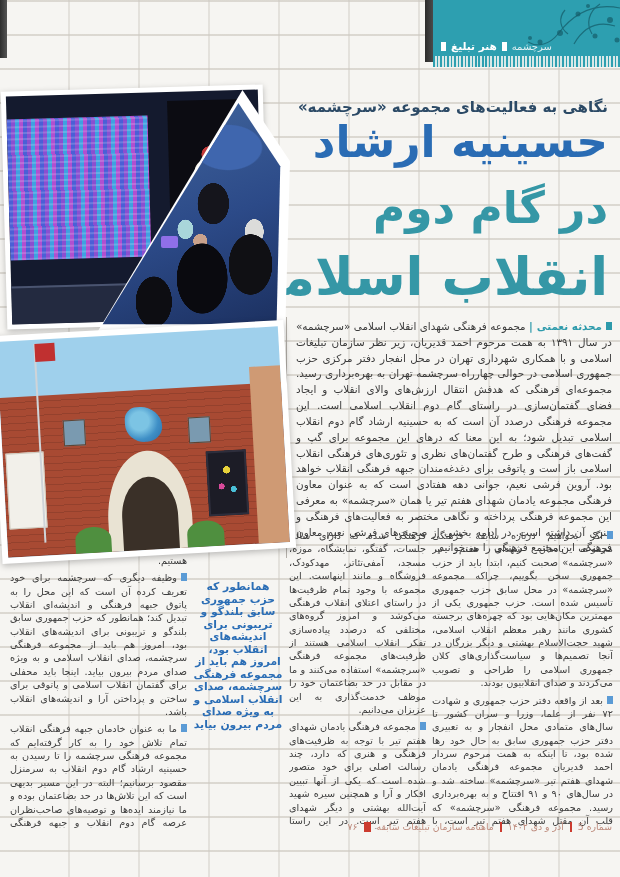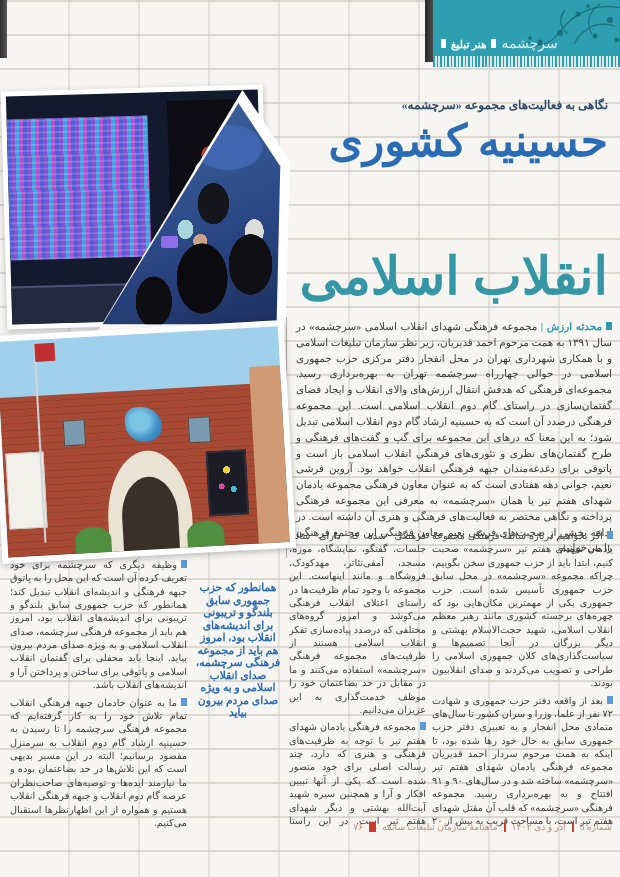--- a/index.html
+++ b/index.html
@@ -2,36 +2,36 @@
 <html lang="fa"><head>
 <meta charset="utf-8">
 <style>
   html,body{margin:0;padding:0;}
   body{font-family:"DejaVu Sans",sans-serif;}
   #page{position:relative;width:620px;height:877px;overflow:hidden;direction:rtl;
     background-color:#f6f5f2;
     background-image:
       linear-gradient(0deg, transparent 0, transparent 32px, rgba(205,200,193,.65) 32px, rgba(205,200,193,.65) 34px),
       linear-gradient(90deg, transparent 0, transparent 68px, rgba(205,200,193,.45) 68px, rgba(205,200,193,.45) 70px);
-    background-size:70px 34px;font-family:Liberation Serif, serif;}
+    background-size:70px 34px;}
   .abs{position:absolute;}
 
   
   #spine-left{left:0;top:0;width:7px;height:58px;background:linear-gradient(90deg,#2e2e2e,#555);}
   #header-band{left:433px;top:0;width:187px;height:56px;background:#2d9fb0;}
   #header-spine{left:425px;top:0;width:8px;height:62px;background:linear-gradient(90deg,#2b2b2b,#4a4a4a);}
   #header-fringe{left:433px;top:56px;width:187px;height:11px;
     background:repeating-linear-gradient(90deg,#2d9fb0 0 1.5px, rgba(45,159,176,.15) 1.5px 3.5px);}
   #header-tags{position:absolute;left:8px;bottom:4px;display:flex;direction:ltr;align-items:center;gap:5px;}
   .tag-sq{width:5px;height:9px;background:#fff;}
   .tag-bold{color:#fff;font-weight:bold;font-size:10.5px;}
-  .tag-light{color:rgba(255,255,255,.85);font-size:14px;}
-
-  
-  #kicker{right:12px;top:98px;font-size:12px;font-weight:bold;color:#2c4a66;white-space:nowrap;}
+  .tag-light{color:rgba(255,255,255,.85);font-size:10px;}
+
+  
+  #kicker{right:12px;top:98px;font-size:15px;font-weight:bold;color:#2c4a66;white-space:nowrap;}
   .hl{right:12px;font-weight:bold;white-space:nowrap;line-height:1;}
   #hl1{top:120px;font-size:44px;color:#2a6cb4;}
   #hl2{top:186px;font-size:44px;color:#3597a6;}
   #hl3{top:251px;font-size:52px;color:#3597a6;}
 
   
   #lede{left:286px;top:317px;width:316px;padding:2px 9px;border-left:1px solid #b3afa9;border-right:1px solid #b3afa9;
     font-size:10.4px;line-height:1.52;color:#3a3a3a;text-align:justify;}
   .byline{color:#2d9aab;font-weight:bold;}
   .pmark{display:inline-block;width:6px;height:8px;background:#5b9bd5;margin-left:4px;}
@@ -145,21 +145,22 @@
     <div id="header-tags">
       <span class="tag-sq"></span>
       <span class="tag-bold">هنر تبلیغ</span>
       <span class="tag-sq"></span>
       <span class="tag-light">سرچشمه</span>
     </div>
   </div>
   <div class="abs" id="header-fringe"></div>
 
   <div class="abs" id="kicker">نگاهی به فعالیت‌های مجموعه «سرچشمه»</div>
-  <div class="abs hl" id="hl1">حسینیه کشوری</div>
+  <div class="abs hl" id="hl1">حسینیه ارشاد</div>
+  <div class="abs hl" id="hl2">در گام دوم</div>
   <div class="abs hl" id="hl3">انقلاب اسلامی</div>
 
   <div class="abs photo-frame" id="photoA">
     <div id="photoA-in">
       <div id="stage-screen"></div>
       <div id="stage-banner">
         <div id="banner-mark1"></div>
       </div>
       <div id="stage-floor"></div>
     </div>
@@ -183,21 +184,21 @@
       <div id="bldg-arch"></div>
       <div id="bldg-door"></div>
       <div id="bldg-pole"></div>
       <div id="bldg-flag"></div>
       <div class="bush" id="bush1"></div>
       <div class="bush" id="bush2"></div>
     </div>
   </div>
 
   <div class="abs" id="lede">
-    <span class="pmark teal"></span><span class="byline">محدثه ارزش |</span>
+    <span class="pmark teal"></span><span class="byline">محدثه نعمتی |</span>
     <span>مجموعه فرهنگی شهدای انقلاب اسلامی «سرچشمه» در سال ۱۳۹۱ به همت مرحوم احمد قدیریان، زیر نظر سازمان تبلیغات اسلامی و با همکاری شهرداری تهران در محل انفجار دفتر مرکزی حزب جمهوری اسلامی در حوالی چهارراه سرچشمه تهران به بهره‌برداری رسید. مجموعه‌ای فرهنگی که هدفش انتقال ارزش‌های والای انقلاب و ایجاد فضای گفتمان‌سازی در راستای گام دوم انقلاب اسلامی است. این مجموعه فرهنگی درصدد آن است که به حسینیه ارشاد گام دوم انقلاب اسلامی تبدیل شود؛ به این معنا که درهای این مجموعه برای گپ و گفت‌های فرهنگی و طرح گفتمان‌های نظری و تئوری‌های فرهنگی انقلاب اسلامی باز است و پاتوقی برای دغدغه‌مندان جبهه فرهنگی انقلاب خواهد بود. آروین فرشی نعیم، جوانی دهه هفتادی است که به عنوان معاون فرهنگی مجموعه یادمان شهدای هفتم تیر یا همان «سرچشمه» به معرفی این مجموعه فرهنگی پرداخته و نگاهی مختصر به فعالیت‌های فرهنگی و هنری آن داشته است. در ادامه بخشی از صحبت‌های فرشی نعیم معاون فرهنگی این مجتمع فرهنگی را می‌خوانیم.</span>
   </div>
 
   <div class="abs col" id="col-left">
     <p><span>بهشتی از دیگر فعالیت‌های سرچشمه است که به جد پیگیر ساخت و نمایش آن‌ها هستیم.</span></p>
     <p><span class="pmark"></span><span>وظیفه دیگری که سرچشمه برای خود تعریف کرده آن است که این محل را به پاتوق جبهه فرهنگی و اندیشه‌ای انقلاب تبدیل کند؛ همانطور که حزب جمهوری سابق بلندگو و تریبونی برای اندیشه‌های انقلاب بود، امروز هم باید از مجموعه فرهنگی سرچشمه، صدای انقلاب اسلامی و به ویژه صدای مردم بیرون بیاید. اینجا باید محفلی برای گفتمان انقلاب اسلامی و پاتوقی برای ساختن و پرداختن آرا و اندیشه‌های انقلاب باشد.</span></p>
     <p><span class="pmark"></span><span>ما به عنوان خادمان جبهه فرهنگی انقلاب تمام تلاش خود را به کار گرفته‌ایم که مجموعه فرهنگی سرچشمه را تا رسیدن به حسینیه ارشاد گام دوم انقلاب به سرمنزل مقصود برسانیم؛ البته در این مسیر بدیهی است که این تلاش‌ها در حد بضاعتمان بوده و ما نیازمند ایده‌ها و توصیه‌های صاحب‌نظران عرصه گام دوم انقلاب و جبهه فرهنگی انقلاب هستیم و همواره از این اظهارنظرها استقبال می‌کنیم.</span></p>
   </div>
 
   <div class="abs" id="quote-col">

